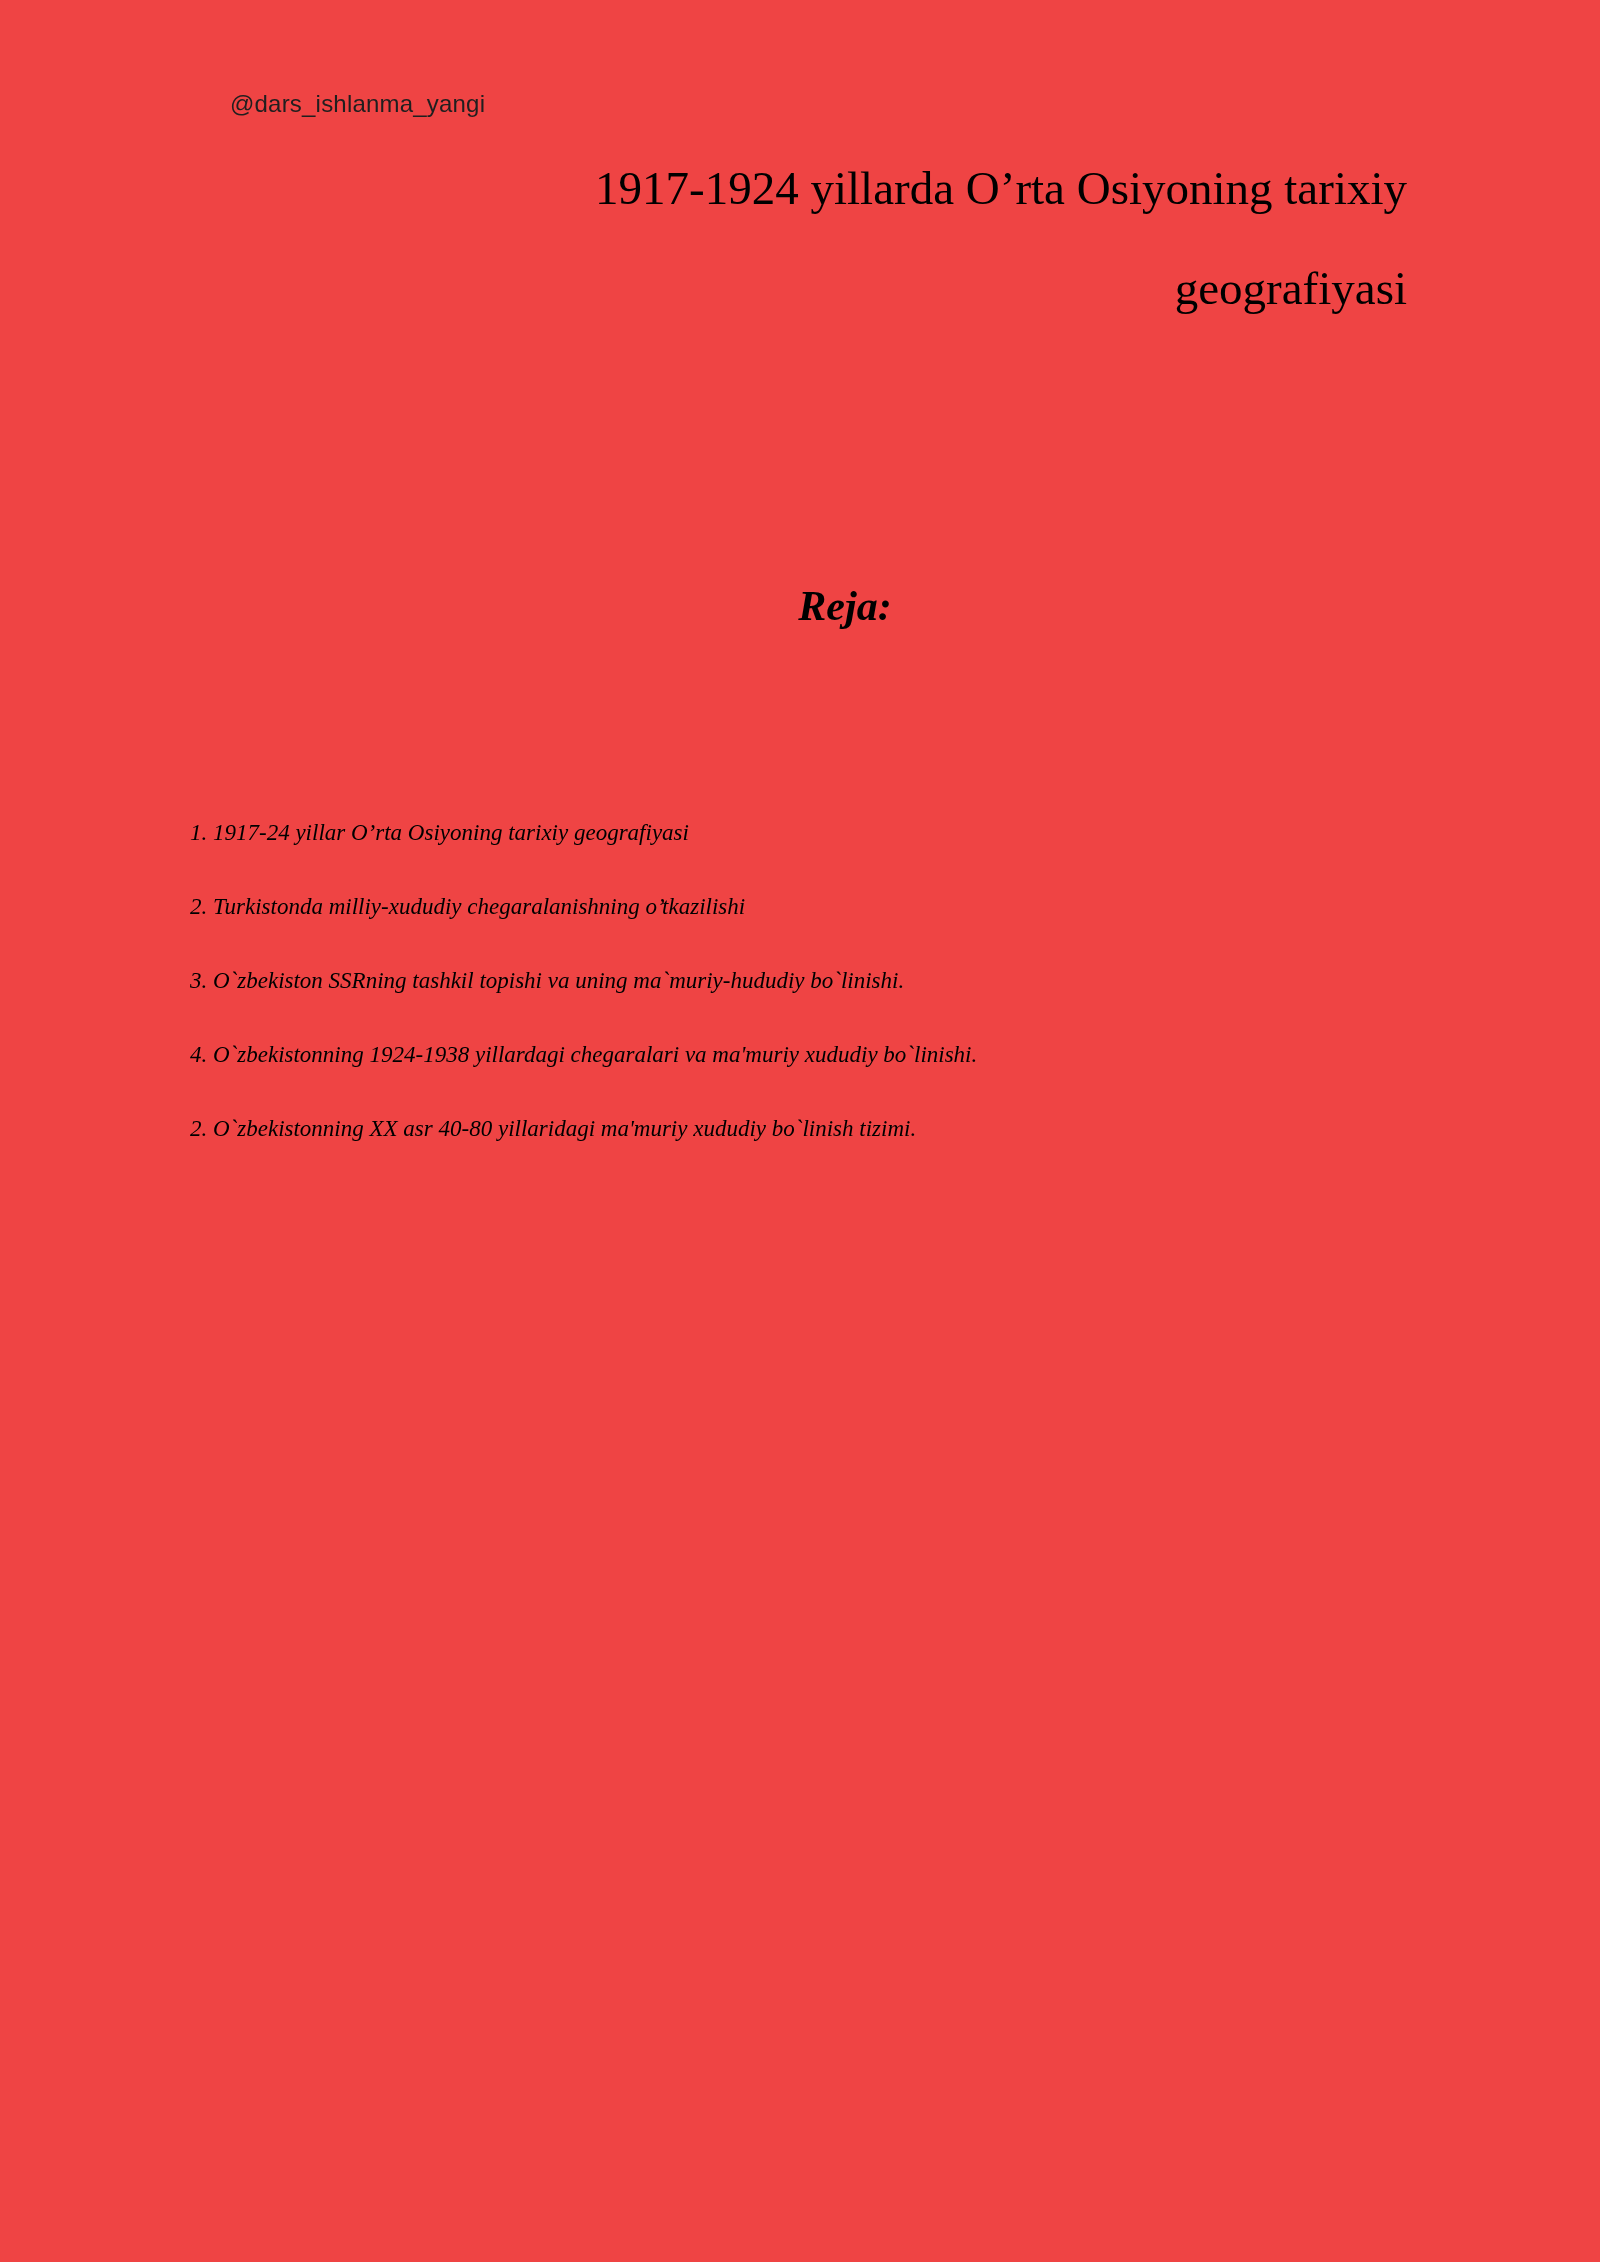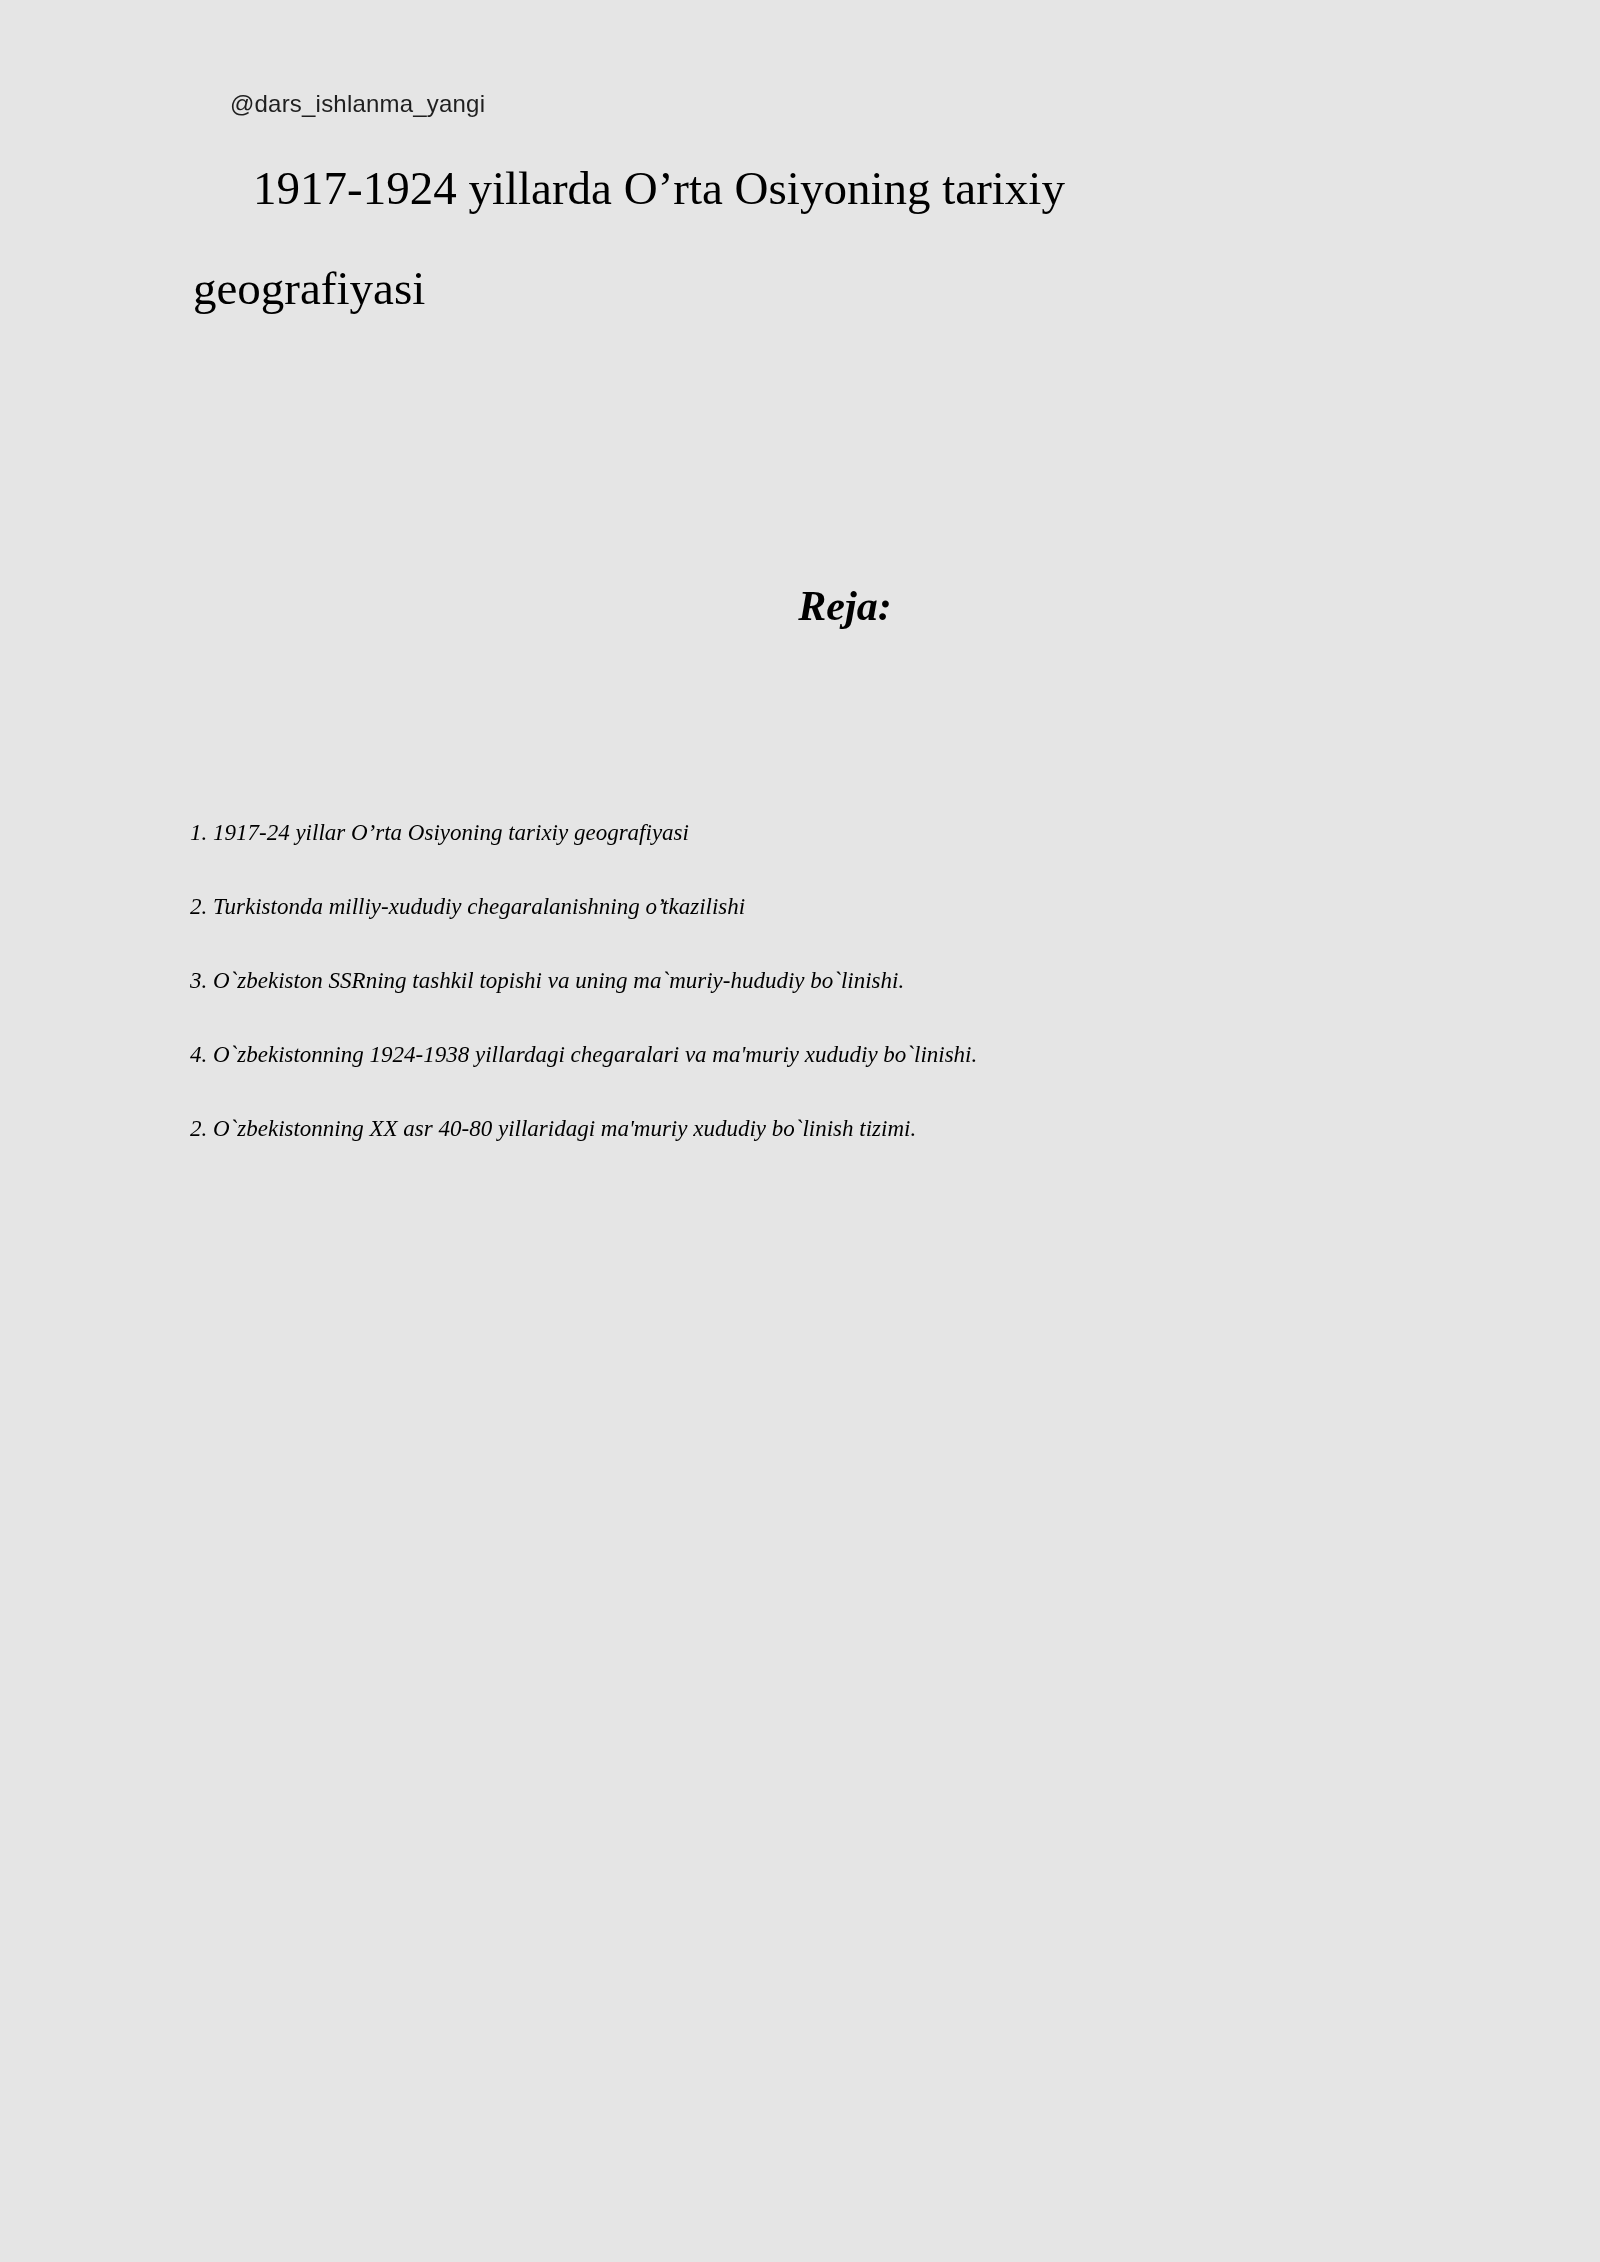--- a/index.html
+++ b/index.html
@@ -4,40 +4,40 @@
 <style>
   html, body {
     margin: 0;
     padding: 0;
     background: #ffffff;
   }
   .page {
     position: relative;
     width: 1600px;
     height: 2262px;
-    background: #e5e5e5;
+    background: #ef4444;
     color: #000000;
     font-family: "Liberation Serif", serif;
     overflow: hidden;
   }
   .handle {
     position: absolute;
     top: 90px;
     left: 230px;
     font-family: "Liberation Sans", sans-serif;
     font-size: 24px;
     color: #1f1f1f;
     letter-spacing: 0.2px;
   }
   .title {
     position: absolute;
     top: 138px;
     left: 193px;
     width: 1214px;
-    text-align: left;
+    text-align: right;
     font-size: 47px;
     line-height: 100px;
     font-weight: normal;
   }
   .title .line1 {
     text-indent: 60px; 
   }
   .section-heading {
     position: absolute;
     top: 582px;

